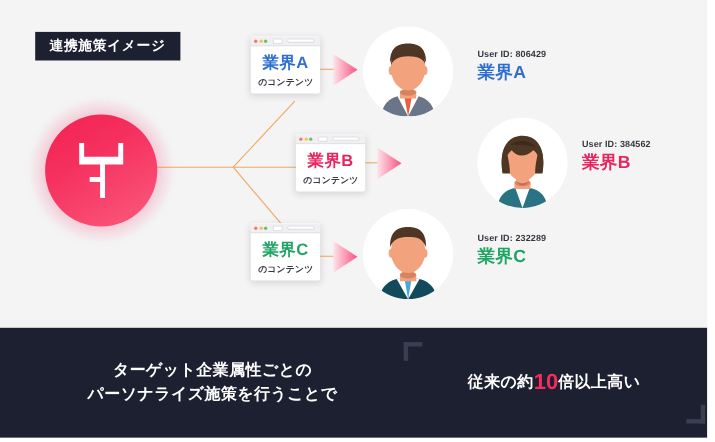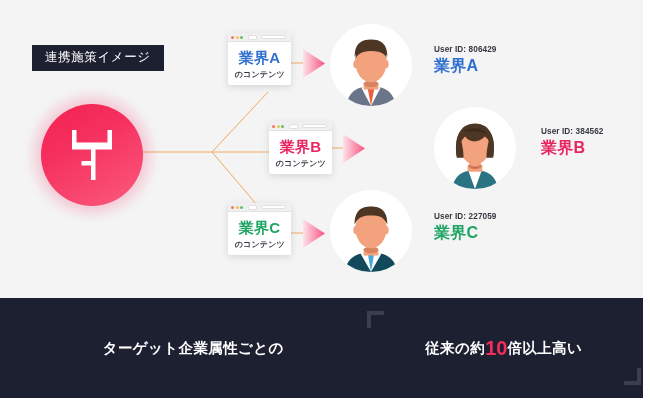--- a/index.html
+++ b/index.html
@@ -18,24 +18,24 @@
     position:absolute; right:0; top:0; width:7px; height:402px;
     background:#ffffff;
   }
   .bottom-gutter{
     position:absolute; left:0; bottom:0; width:650px; height:4px;
     background:#ffffff;
   }
 
   
   .badge{
-    position:absolute; left:32px; top:45px;
+    position:absolute; left:32px; top:29px;
     background:#1d2030; color:#ffffff;
     padding:6px 13px 7px 13px;
-    font-size:12.5px; font-weight:normal; letter-spacing:.6px;
+    font-size:12.5px; font-weight:bold; letter-spacing:.6px;
     white-space:nowrap; line-height:1;
   }
 
   
   .logo-wrap{
     position:absolute; left:41px; top:104px;
     width:102px; height:102px;
   }
   .logo-glow{
     position:absolute; left:-14px; top:-14px; width:130px; height:130px;
@@ -290,34 +290,35 @@
         <ellipse cx="68.5" cy="49" rx="3" ry="5" fill="#f2a27c"></ellipse>
       </g>
     </svg>
   </div>
 
   <div class="person-label" style="left:434px;top:45px;">
     <div class="uid">User ID: 806429</div>
     <div class="pname" style="color:#2f6fd0">業界A</div>
   </div>
 
-  <div class="person-label" style="left:541px;top:127px;">
+  <div class="person-label" style="left:529px;top:127px;">
     <div class="uid">User ID: 384562</div>
     <div class="pname" style="color:#e8255f">業界B</div>
   </div>
 
   <div class="person-label" style="left:434px;top:212px;">
-    <div class="uid">User ID: 227059</div>
+    <div class="uid">User ID: 232289</div>
     <div class="pname" style="color:#1fa463">業界C</div>
   </div>
 
   <div class="band">
     <div class="band-inner">
       <div class="band-col">
         <div class="bl">ターゲット企業属性ごとの</div>
+        <div class="bl">パーソナライズ施策を行うことで</div>
       </div>
       <div class="band-col right">
         <span class="corner tl"></span>
         <span class="corner br"></span>
         <div class="bl">
           <span>従来の約</span><span class="big">10</span><span>倍以上高い</span>
         </div>
       </div>
     </div>
   </div>

